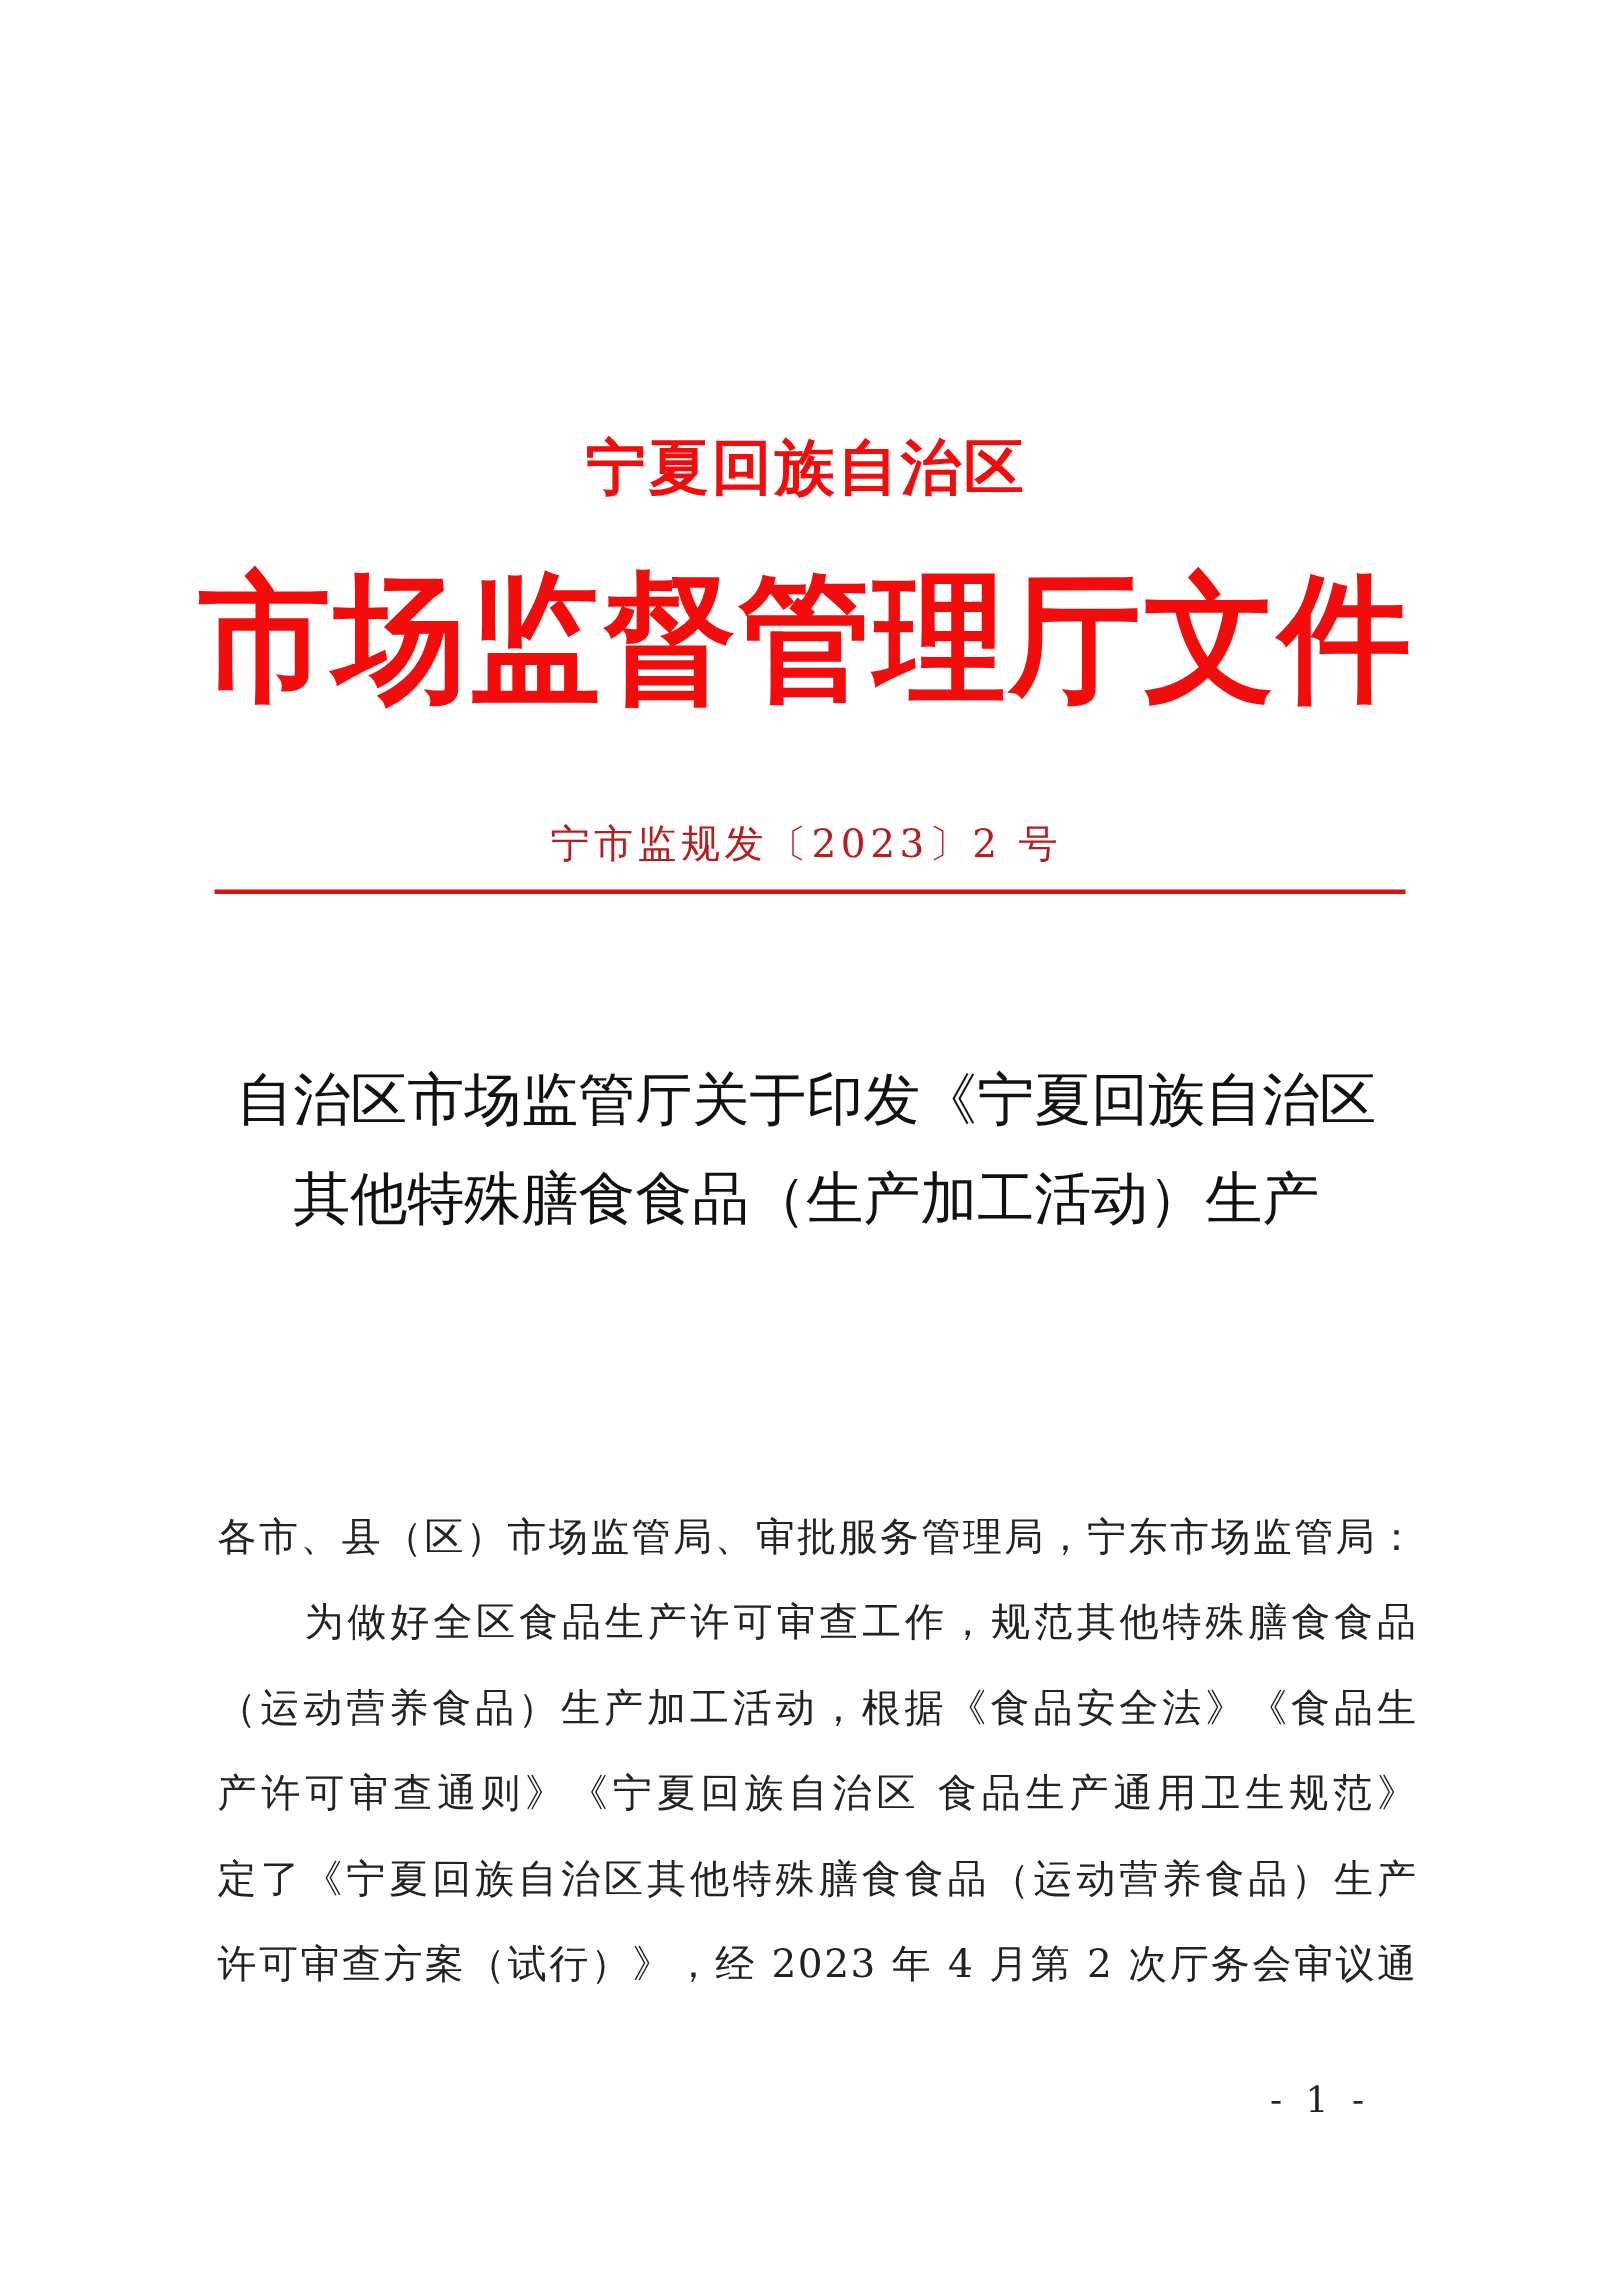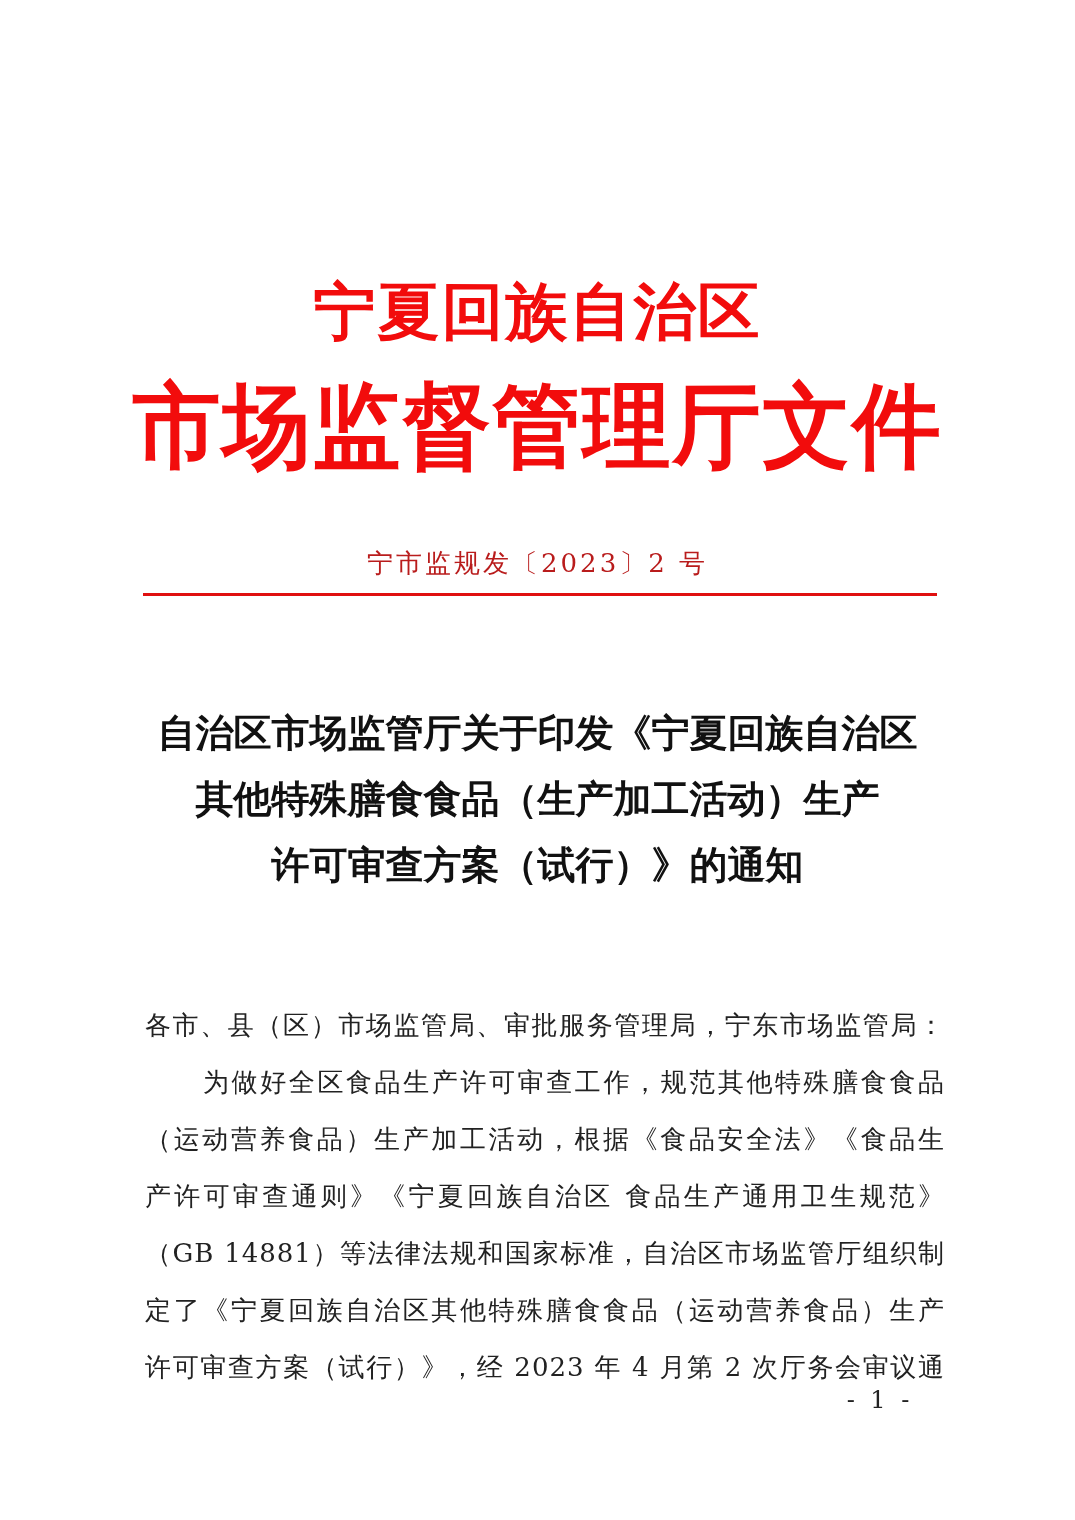--- a/index.html
+++ b/index.html
@@ -2,21 +2,21 @@
 <html><head>
   <meta charset="utf-8">
   <style>
     html, body { margin: 0; padding: 0; background: #ffffff; }
     body { width: 1075px; height: 1520px; position: relative; overflow: hidden; }
     .page { position: absolute; left: 0; top: 0; width: 1075px; height: 1520px; background: #fff; }
     .red-title-1 {
       position: absolute; left: 0; width: 1075px; top: 272px;
       text-align: center; color: #f20c0c;
       font-family: "DejaVu Serif", "Liberation Serif", serif;
-      font-size: 62px; font-weight: bold; line-height: 80px; letter-spacing: 2px;
+      font-size: 40px; font-weight: bold; line-height: 80px; letter-spacing: 2px;
     }
     .red-title-2 {
       position: absolute; left: 0; width: 1075px; top: 370px;
       text-align: center; color: #f20c0c;
       font-family: "DejaVu Serif", "Liberation Serif", serif;
       font-size: 88px; font-weight: bold; line-height: 110px; letter-spacing: 2px;
       transform: scaleY(1.05);
     }
     .doc-number {
       position: absolute; left: 0; width: 1075px; top: 545px;
@@ -25,21 +25,21 @@
       font-size: 26px; line-height: 36px; letter-spacing: 3px;
     }
     .red-rule {
       position: absolute; left: 143px; top: 593px; width: 794px; height: 3px;
       background: #e01010;
     }
     .notice-title {
       position: absolute; left: 120px; width: 835px; top: 700px;
       text-align: center; color: #111;
       font-family: "DejaVu Serif", "Liberation Serif", serif;
-      font-size: 38px; font-weight: bold; line-height: 66px;
+      font-size: 38px; font-weight: normal; line-height: 66px;
     }
     .notice-title div { white-space: nowrap; }
     .body-text {
       position: absolute; left: 145px; width: 800px; top: 997px;
       color: #222;
       font-family: "DejaVu Serif", "Liberation Serif", serif;
       font-size: 26px; line-height: 57px;
       letter-spacing: 1px;
     }
     .body-text .line { white-space: nowrap; text-align: justify; text-align-last: justify; }
@@ -58,28 +58,26 @@
 
   <div class="red-title-1">宁夏回族自治区</div>
   <div class="red-title-2">市场监督管理厅文件</div>
 
   <div class="doc-number">宁市监规发〔2023〕2 号</div>
   <div class="red-rule"></div>
 
   <div class="notice-title">
     <div>自治区市场监管厅关于印发《宁夏回族自治区</div>
     <div>其他特殊膳食食品（生产加工活动）生产</div>
-    <div>许可审查方案（试行）》的通知</div>
   </div>
 
   <div class="body-text">
     <div class="line">各市、县（区）市场监管局、审批服务管理局，宁东市场监管局：</div>
     <div class="line indent">为做好全区食品生产许可审查工作，规范其他特殊膳食食品</div>
     <div class="line">（运动营养食品）生产加工活动，根据《食品安全法》《食品生</div>
     <div class="line">产许可审查通则》《宁夏回族自治区 食品生产通用卫生规范》</div>
-    <div class="line">（GB 14881）等法律法规和国家标准，自治区市场监管厅组织制</div>
     <div class="line">定了《宁夏回族自治区其他特殊膳食食品（运动营养食品）生产</div>
     <div class="line">许可审查方案（试行）》，经 2023 年 4 月第 2 次厅务会审议通</div>
   </div>
 
   <div class="page-number">- 1 -</div>
 
 </div>
 
 </body></html>

